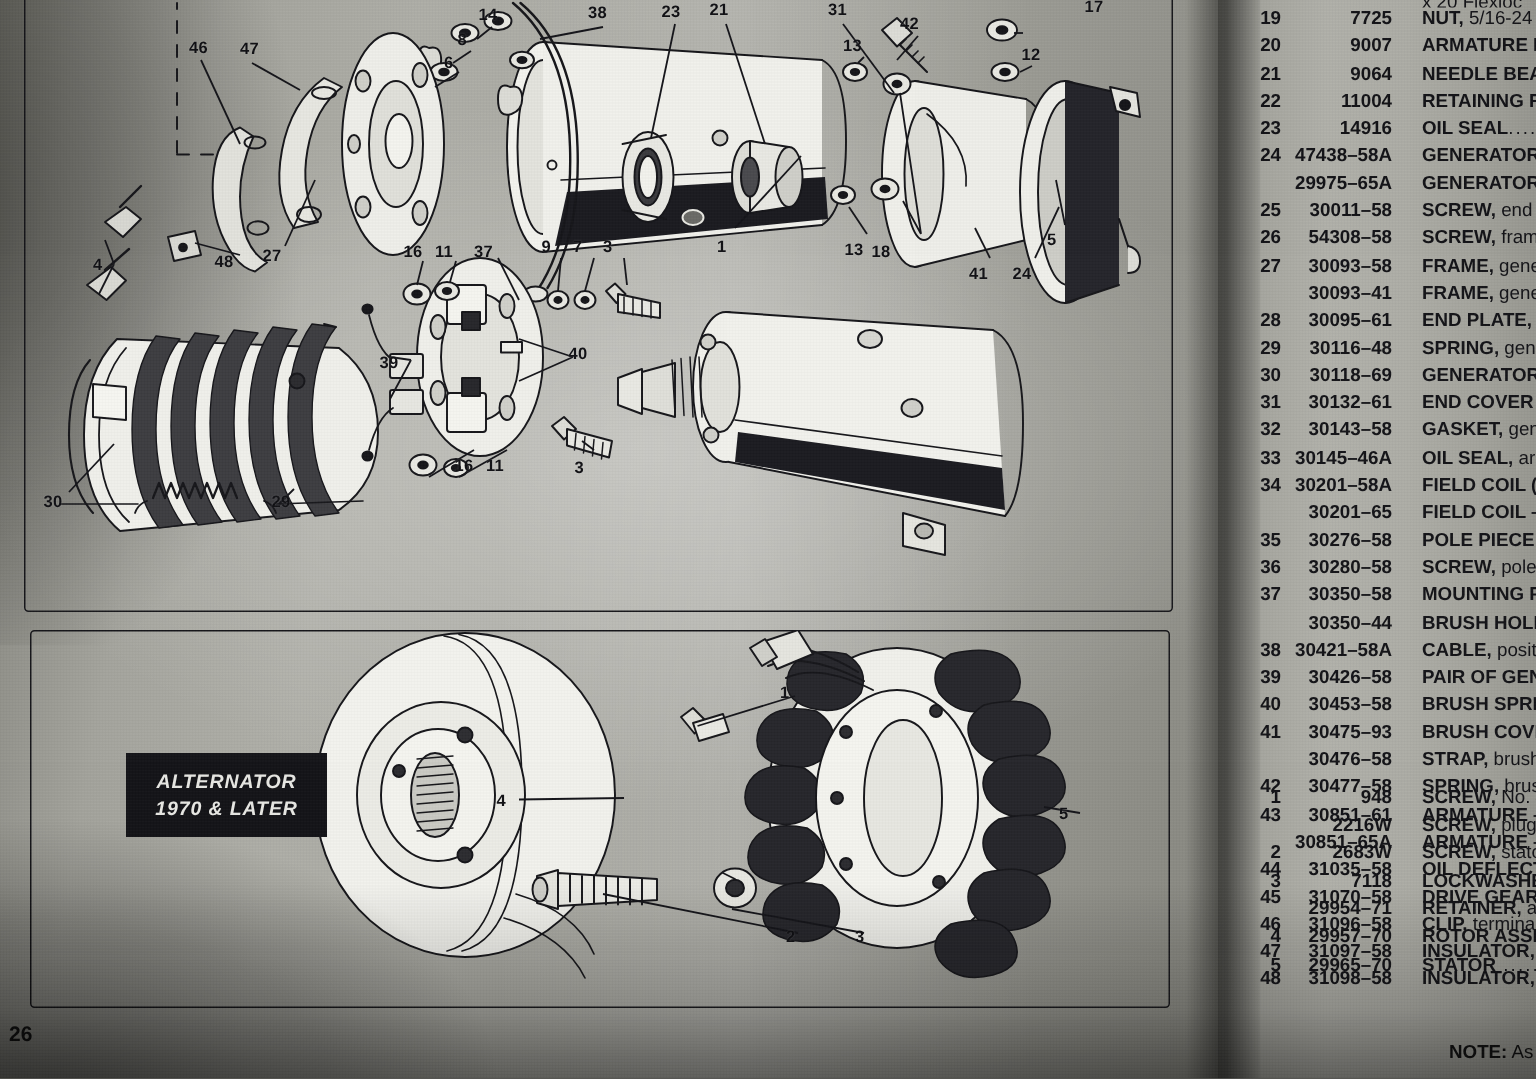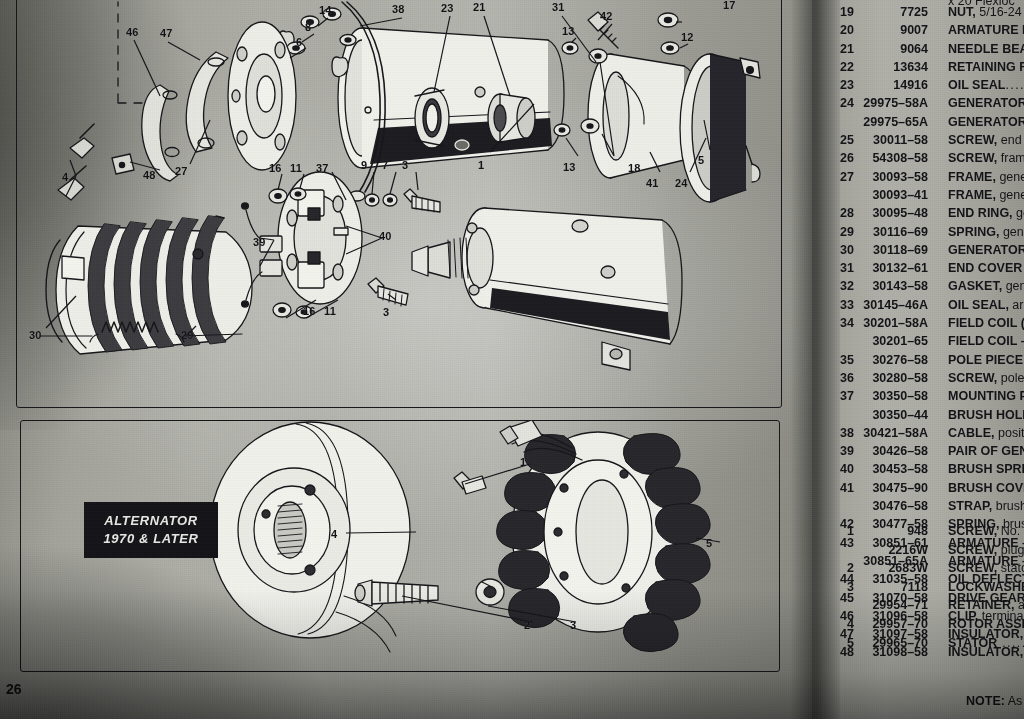--- a/index.html
+++ b/index.html
@@ -435,21 +435,21 @@
       <div class="callout" style="left: 392px; top: 4px;">38</div>
       <div class="callout" style="left: 441px; top: 3px;">23</div>
       <div class="callout" style="left: 473px; top: 2px;">21</div>
       <div class="callout" style="left: 478px; top: 160px;">1</div>
       <div class="callout" style="left: 552px; top: 2px;">31</div>
       <div class="callout" style="left: 600px; top: 11px;">42</div>
       <div class="callout" style="left: 676px; top: 0; margin-left: 47px;">17</div>
       <div class="callout" style="left: 681px; top: 32px;">12</div>
       <div class="callout" style="left: 562px; top: 26px;">13</div>
       <div class="callout" style="left: 563px; top: 162px;">13</div>
-      <div class="callout" style="left: 628px; top: 163px;">18</div>
+      <div class="callout" style="left: 581px; top: 163px;">18</div>
       <div class="callout" style="left: 646px; top: 178px;">41</div>
       <div class="callout" style="left: 675px; top: 178px;">24</div>
       <div class="callout" style="left: 698px; top: 155px;">5</div>
       <div class="callout" style="left: 269px; top: 163px;">16</div>
       <div class="callout" style="left: 290px; top: 163px;">11</div>
       <div class="callout" style="left: 316px; top: 163px;">37</div>
       <div class="callout" style="left: 361px; top: 160px;">9</div>
       <div class="callout" style="left: 382px; top: 160px;">7</div>
       <div class="callout" style="left: 402px; top: 160px;">3</div>
       <div class="callout" style="left: 303px; top: 306px;">16</div>
@@ -484,31 +484,31 @@
         <span class="pnum">9007</span>
         <span class="pdesc"><span class="up">ARMATURE BEARING,</span><span class="dots"></span></span>
       </div>
       <div class="prow">
         <span class="pidx">21</span>
         <span class="pnum">9064</span>
         <span class="pdesc"><span class="up">NEEDLE BEARING,</span><span class="dots"></span></span>
       </div>
       <div class="prow">
         <span class="pidx">22</span>
-        <span class="pnum">13634</span>
+        <span class="pnum">11004</span>
         <span class="pdesc"><span class="up">RETAINING RING (2)</span><span class="lo"></span></span>
       </div>
       <div class="prow">
         <span class="pidx">23</span>
         <span class="pnum">14916</span>
         <span class="pdesc"><span class="up">OIL SEAL</span><span class="lo"></span><span class="dots">............</span></span>
       </div>
       <div class="prow">
         <span class="pidx">24</span>
-        <span class="pnum">29975–58A</span>
+        <span class="pnum">47438–58A</span>
         <span class="pdesc"><span class="up">GENERATOR,</span><span class="dots"></span></span>
       </div>
       <div class="prow">
         <span class="pidx"></span>
         <span class="pnum">29975–65A</span>
         <span class="pdesc"><span class="up">GENERATOR,</span><span class="dots"></span></span>
       </div>
       <div class="prow">
         <span class="pidx">25</span>
         <span class="pnum">30011–58</span>
@@ -524,26 +524,26 @@
         <span class="pnum">30093–58</span>
         <span class="pdesc"><span class="up">FRAME,</span><span class="lo"> generator</span></span>
       </div>
       <div class="prow">
         <span class="pidx"></span>
         <span class="pnum">30093–41</span>
         <span class="pdesc"><span class="up">FRAME,</span><span class="lo"> generator</span></span>
       </div>
       <div class="prow">
         <span class="pidx">28</span>
-        <span class="pnum">30095–48</span>
-        <span class="pdesc"><span class="up">END RING,</span><span class="lo"> generator</span><span class="dots"></span></span>
+        <span class="pnum">30095–61</span>
+        <span class="pdesc"><span class="up">END PLATE,</span><span class="lo"> generator</span><span class="dots"></span></span>
       </div>
       <div class="prow">
         <span class="pidx">29</span>
-        <span class="pnum">30116–69</span>
+        <span class="pnum">30116–48</span>
         <span class="pdesc"><span class="up">SPRING,</span><span class="lo"> generator cove</span><span class="dots"></span></span>
       </div>
       <div class="prow">
         <span class="pidx">30</span>
         <span class="pnum">30118–69</span>
         <span class="pdesc"><span class="up">GENERATOR COVER K</span><span class="lo"></span><span class="dots"></span></span>
       </div>
       <div class="prow">
         <span class="pidx">31</span>
         <span class="pnum">30132–61</span>
@@ -599,21 +599,21 @@
         <span class="pnum">30426–58</span>
         <span class="pdesc"><span class="up">PAIR OF GENERATO</span><span class="lo"></span><span class="dots"></span></span>
       </div>
       <div class="prow">
         <span class="pidx">40</span>
         <span class="pnum">30453–58</span>
         <span class="pdesc"><span class="up">BRUSH SPRING (2)</span><span class="lo"></span></span>
       </div>
       <div class="prow">
         <span class="pidx">41</span>
-        <span class="pnum">30475–90</span>
+        <span class="pnum">30475–93</span>
         <span class="pdesc"><span class="up">BRUSH COVER</span><span class="lo"></span></span>
       </div>
       <div class="prow">
         <span class="pidx"></span>
         <span class="pnum">30476–58</span>
         <span class="pdesc"><span class="up">STRAP,</span><span class="lo"> brush cover</span><span class="dots"></span></span>
       </div>
       <div class="prow">
         <span class="pidx">42</span>
         <span class="pnum">30477–58</span>

